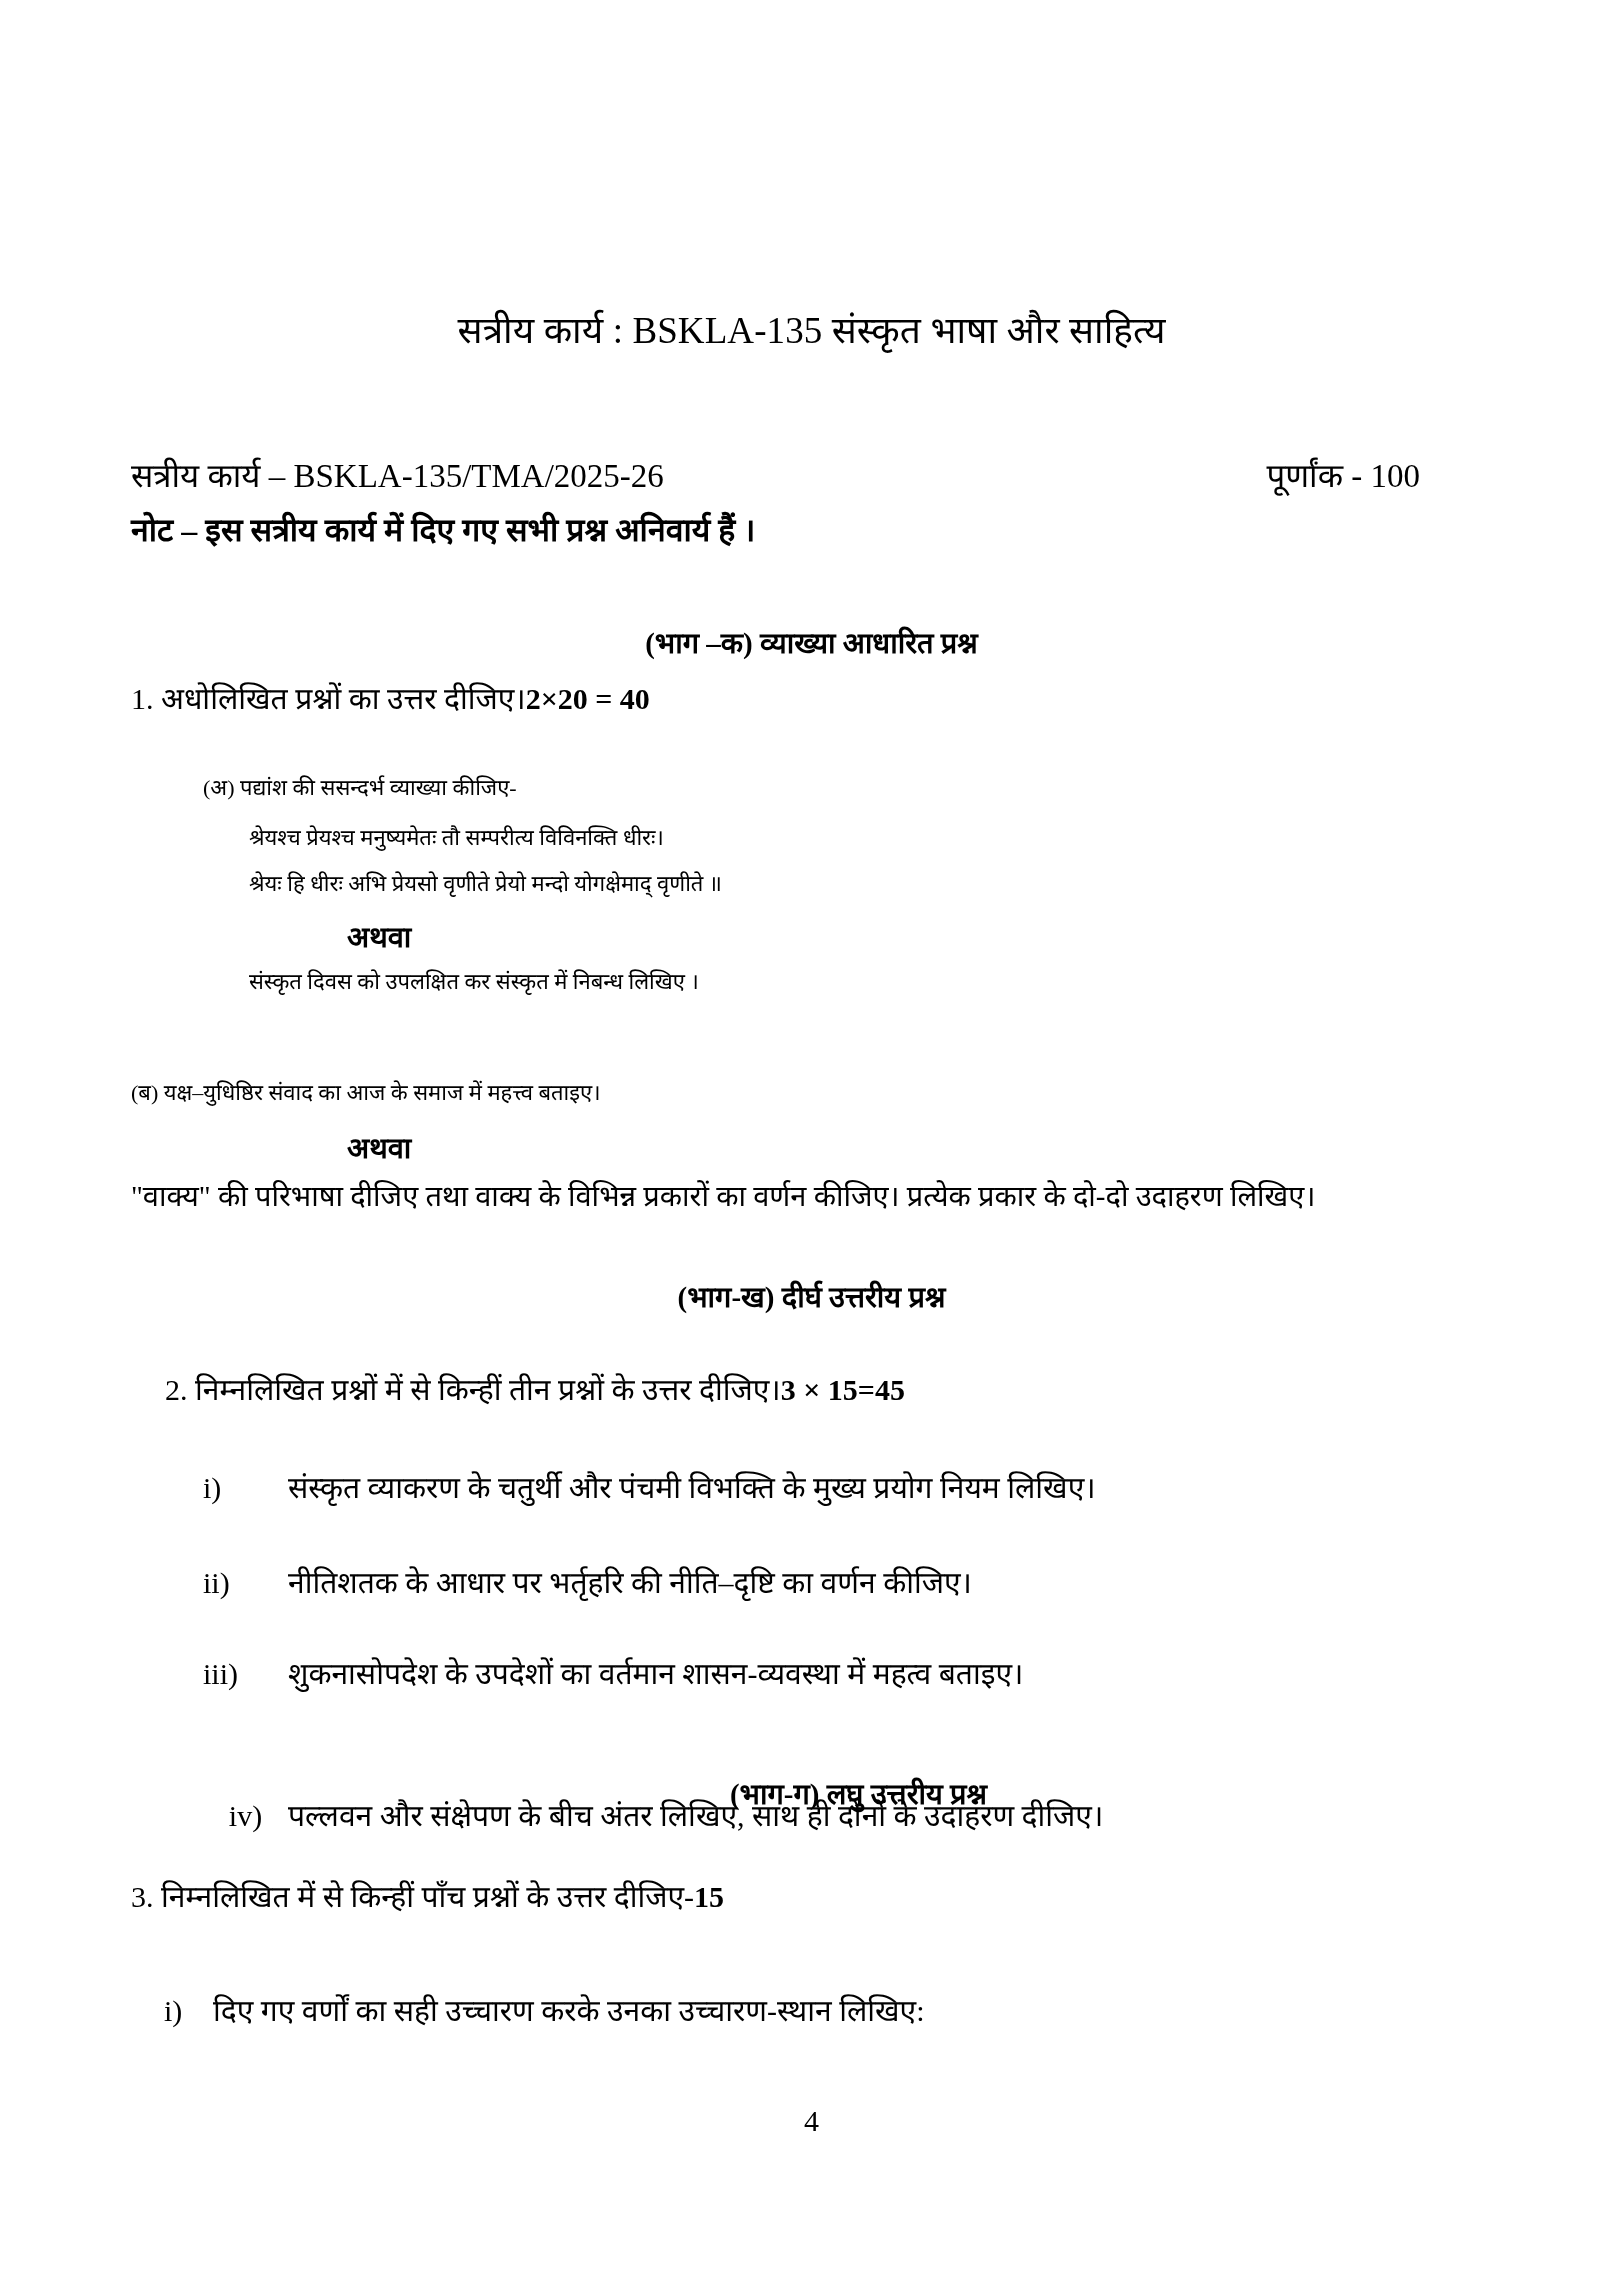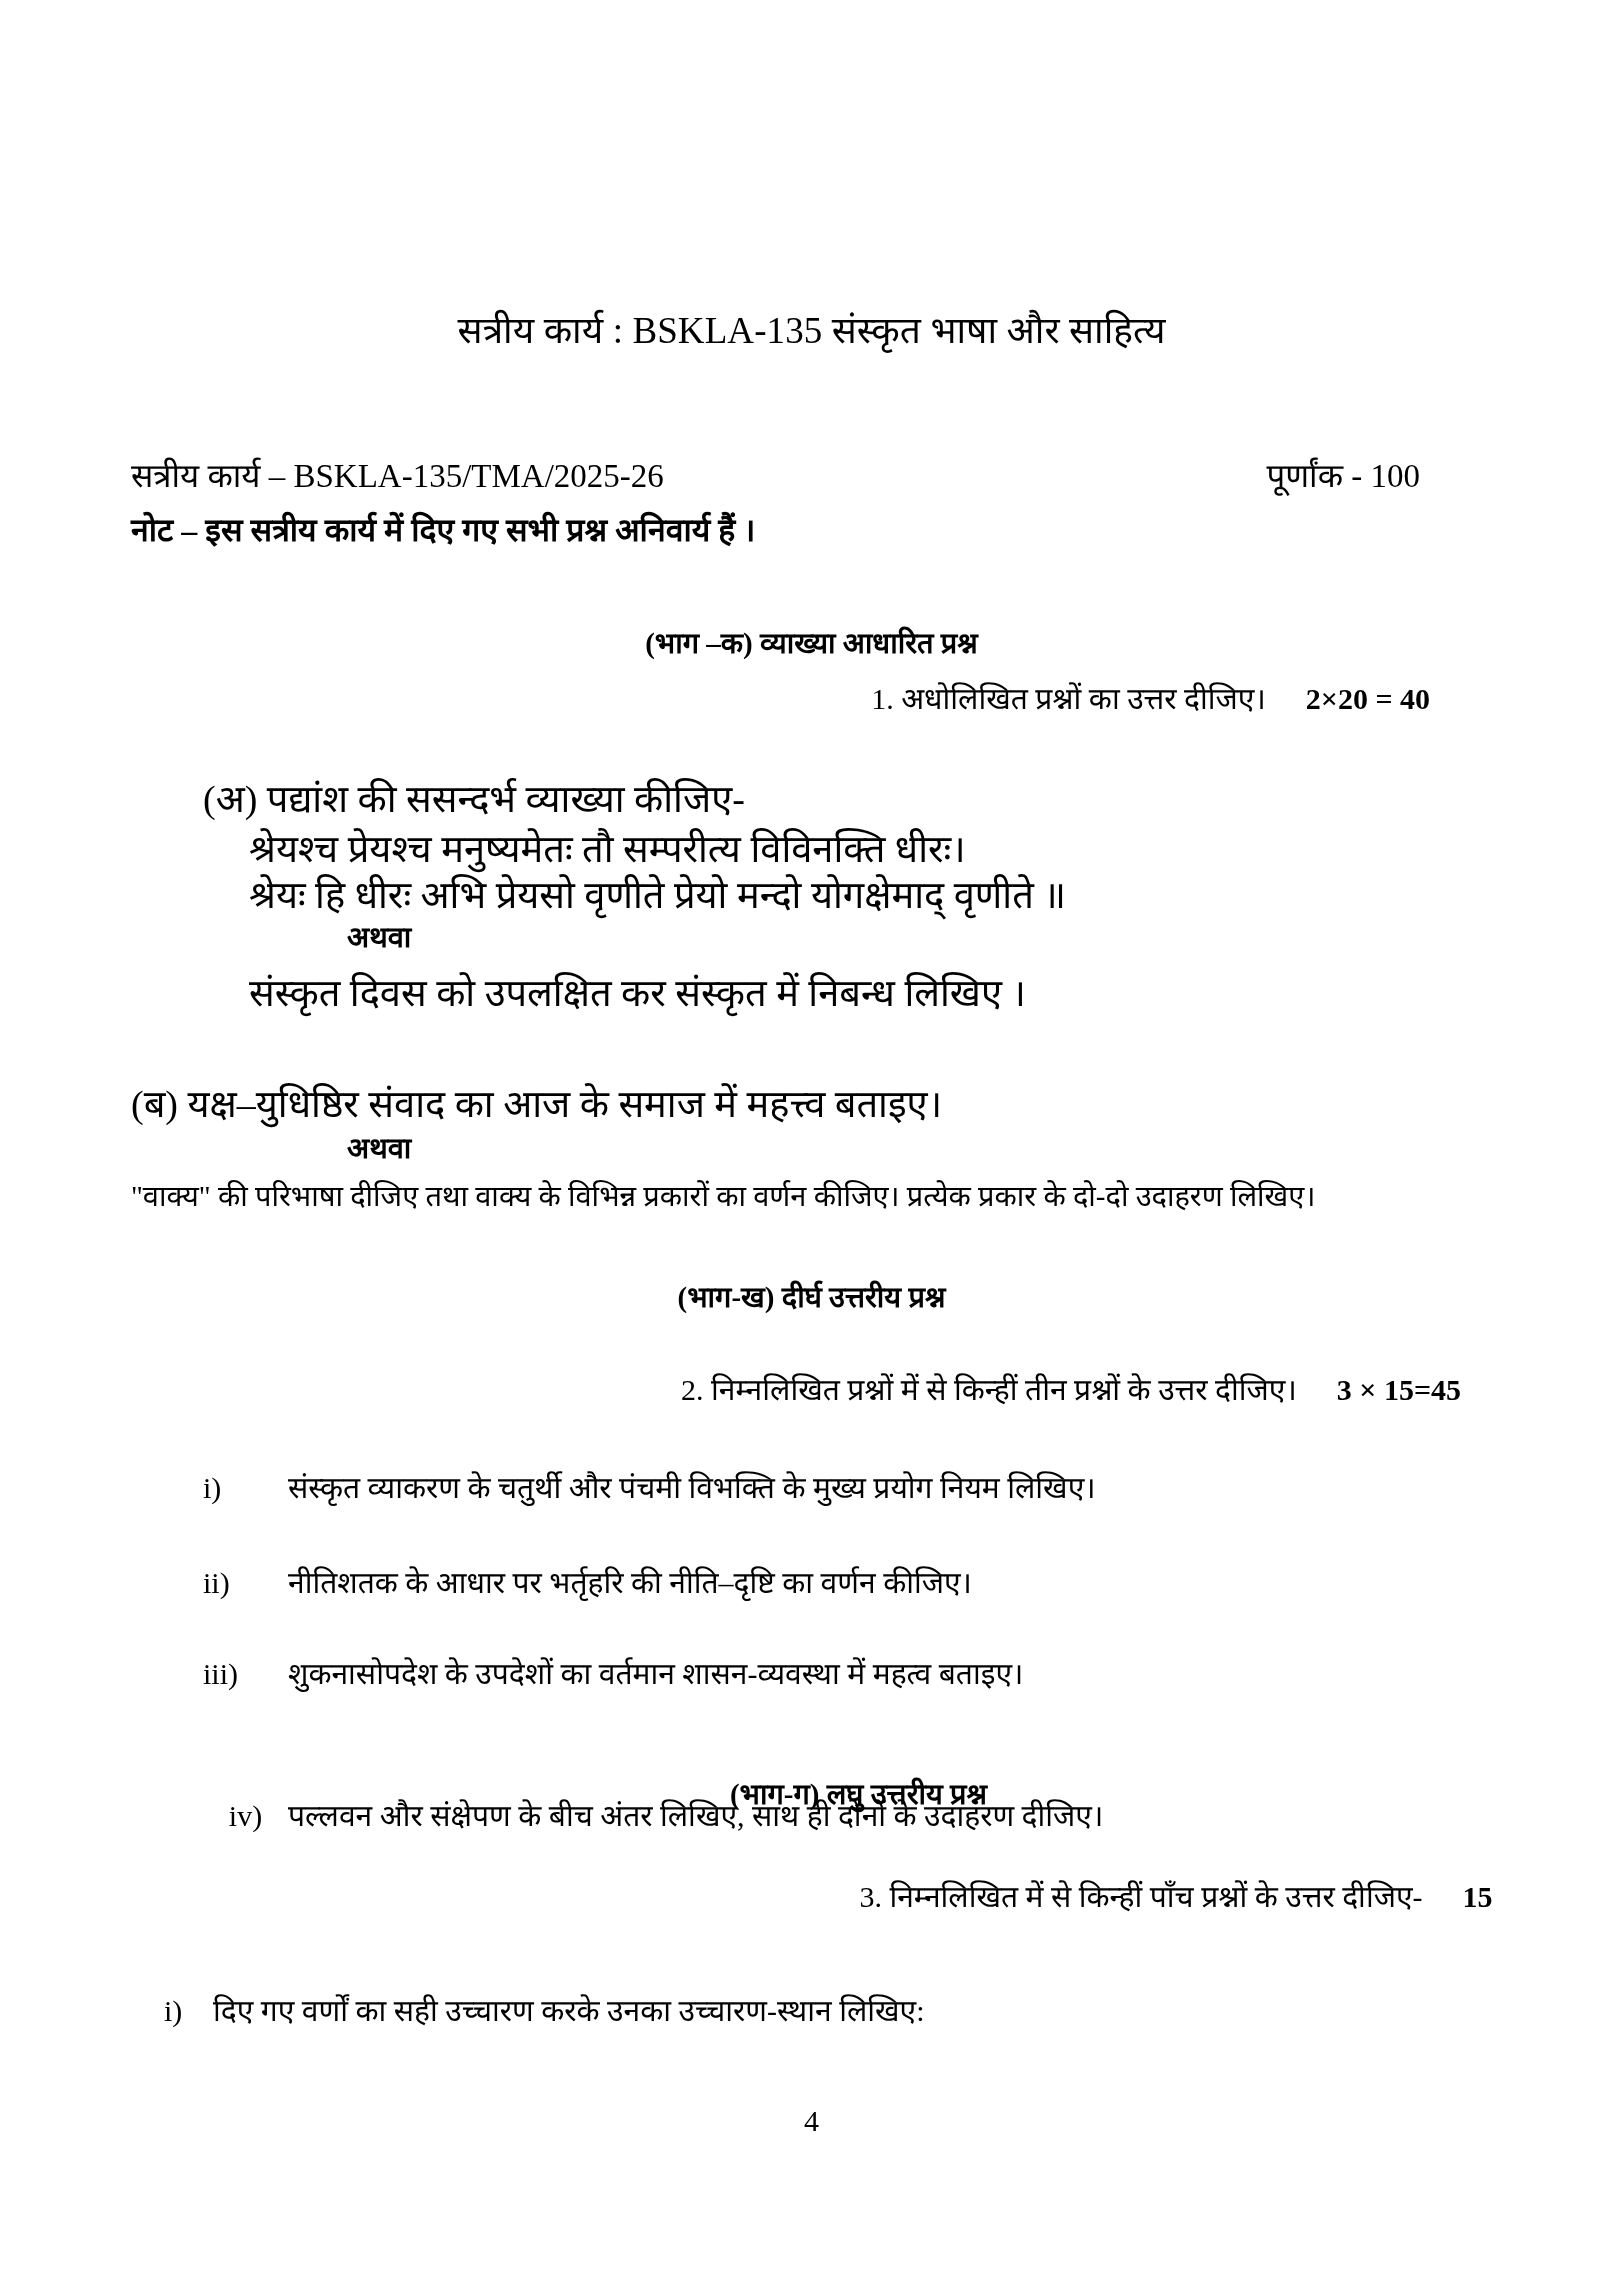--- a/index.html
+++ b/index.html
@@ -72,39 +72,38 @@
   #sec-a { top: 622px; }
   #sec-b { top: 1276px; }
   #sec-c { top: 1773px; margin-left: 47px; }
 
   
   .q-row {
     position: absolute;
     left: 131px;
     width: 1368px;
     display: flex;
-    justify-content: flex-end;
-    align-items: baseline;
-    font-size: 30px;
-    gap: 40px;
+    justify-content: flex-start;
+    align-items: baseline;
+    font-size: 30px;
   }
   .q-text { white-space: nowrap; }
   .q-marks { font-weight: bold; white-space: nowrap; }
 
   #q1-row { top: 677px; }
   #q1-row .q-marks { padding-right: 69px; }
   #q2-row { top: 1368px; margin-left: 34px; }
   #q2-row .q-marks { padding-right: 72px; }
   #q3-row { top: 1875px; }
   #q3-row .q-marks { padding-right: 6.5px; }
 
   
   .line {
     position: absolute;
-    font-size: 38px;
+    font-size: 22px;
     white-space: nowrap;
   }
 
   
   #a-label   { top: 771px; left: 203px; }
   #a-verse-1 { top: 821px; left: 249px; }
   #a-verse-2 { top: 867px; left: 249px; }
   #a-athava  { top: 916px; left: 347px; font-weight: bold; font-size: 29px; }
   #a-alt     { top: 965px; left: 249px; }
 

